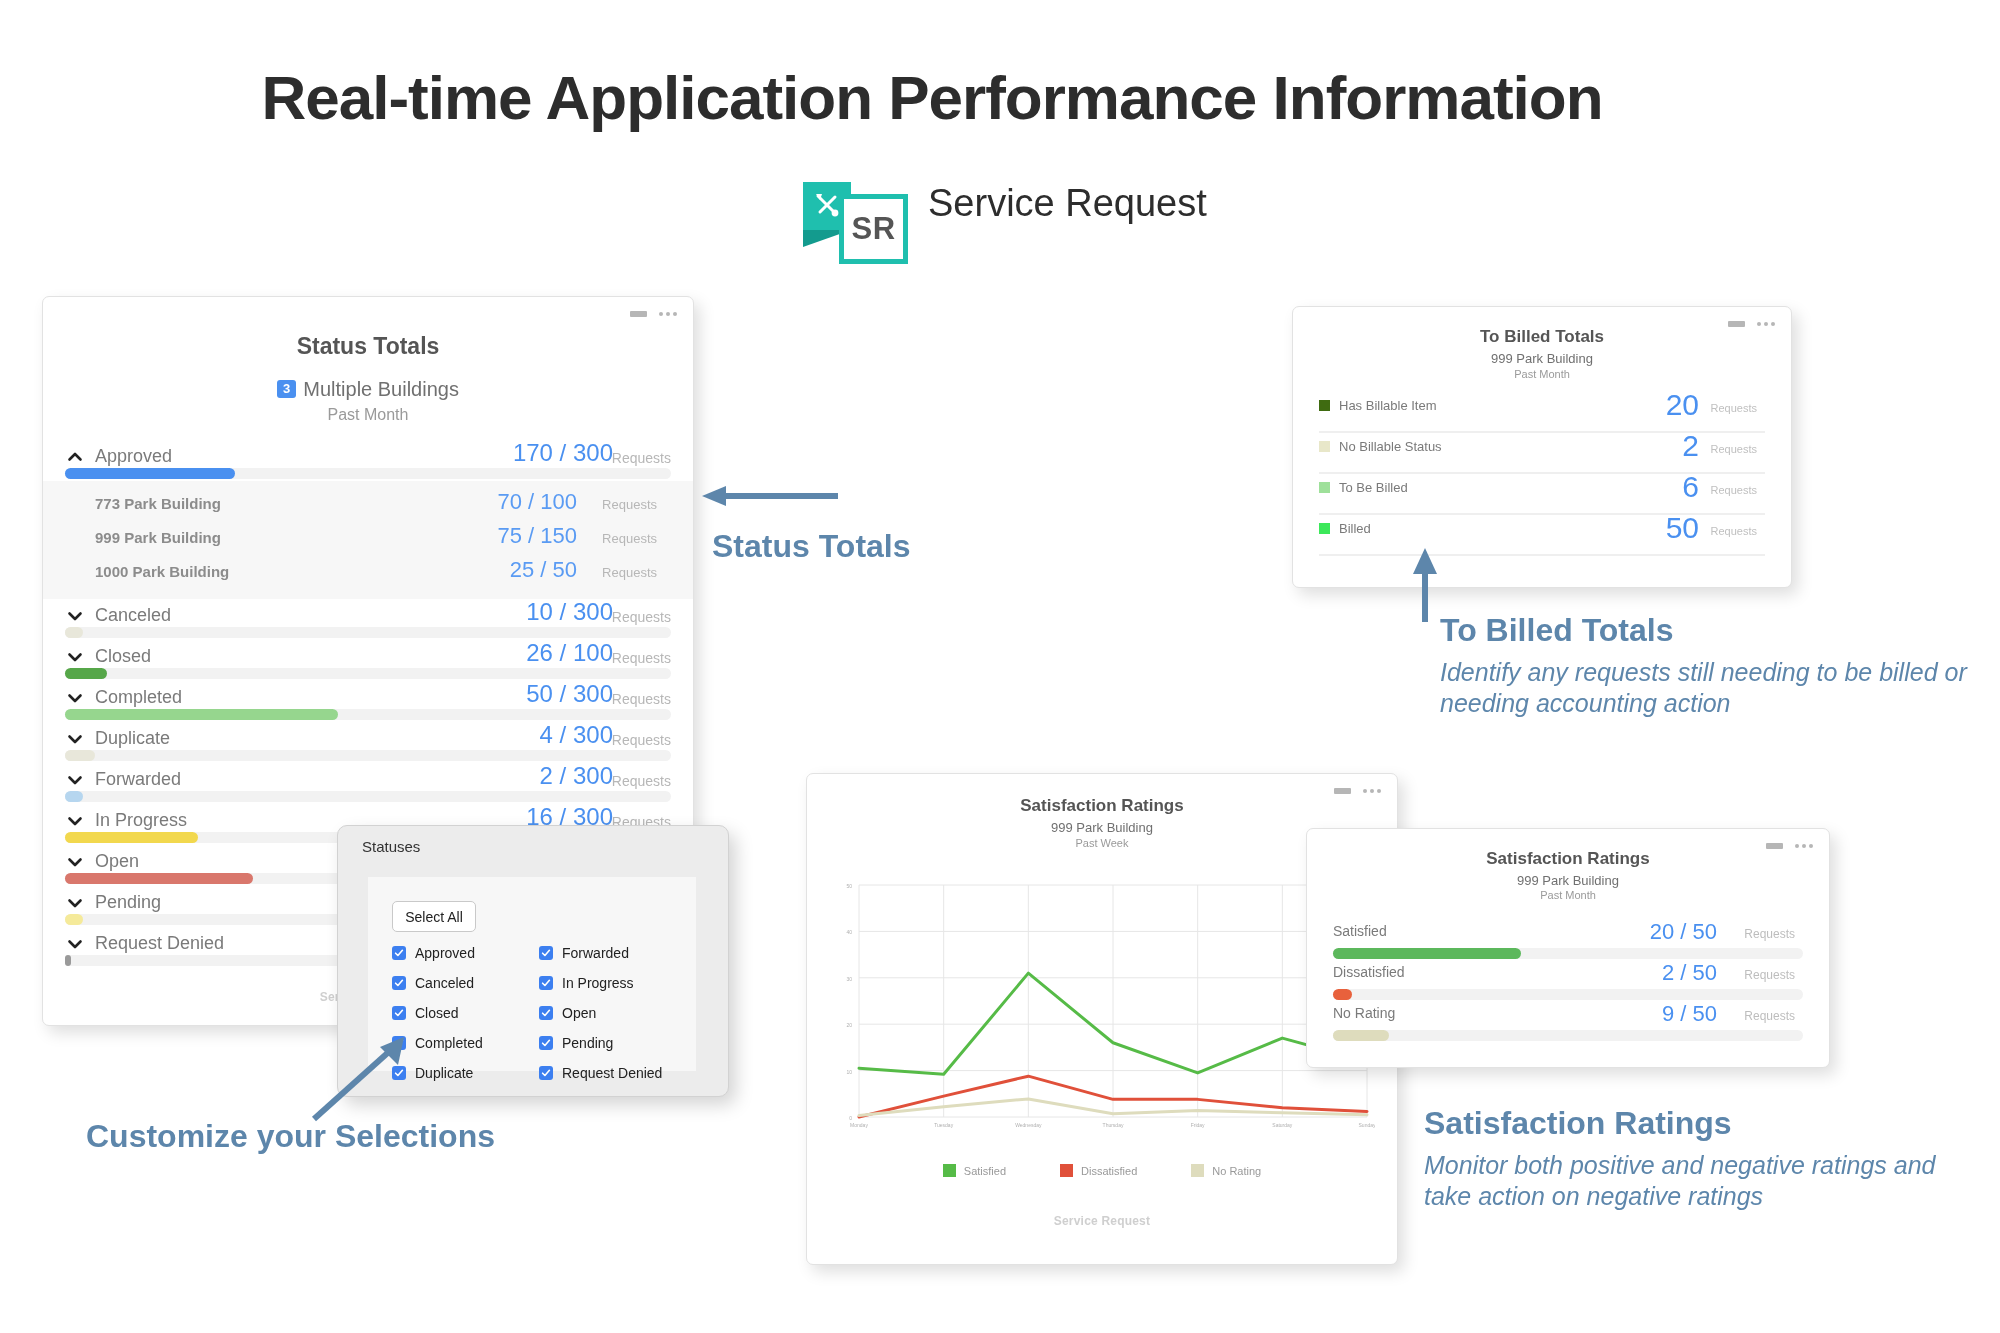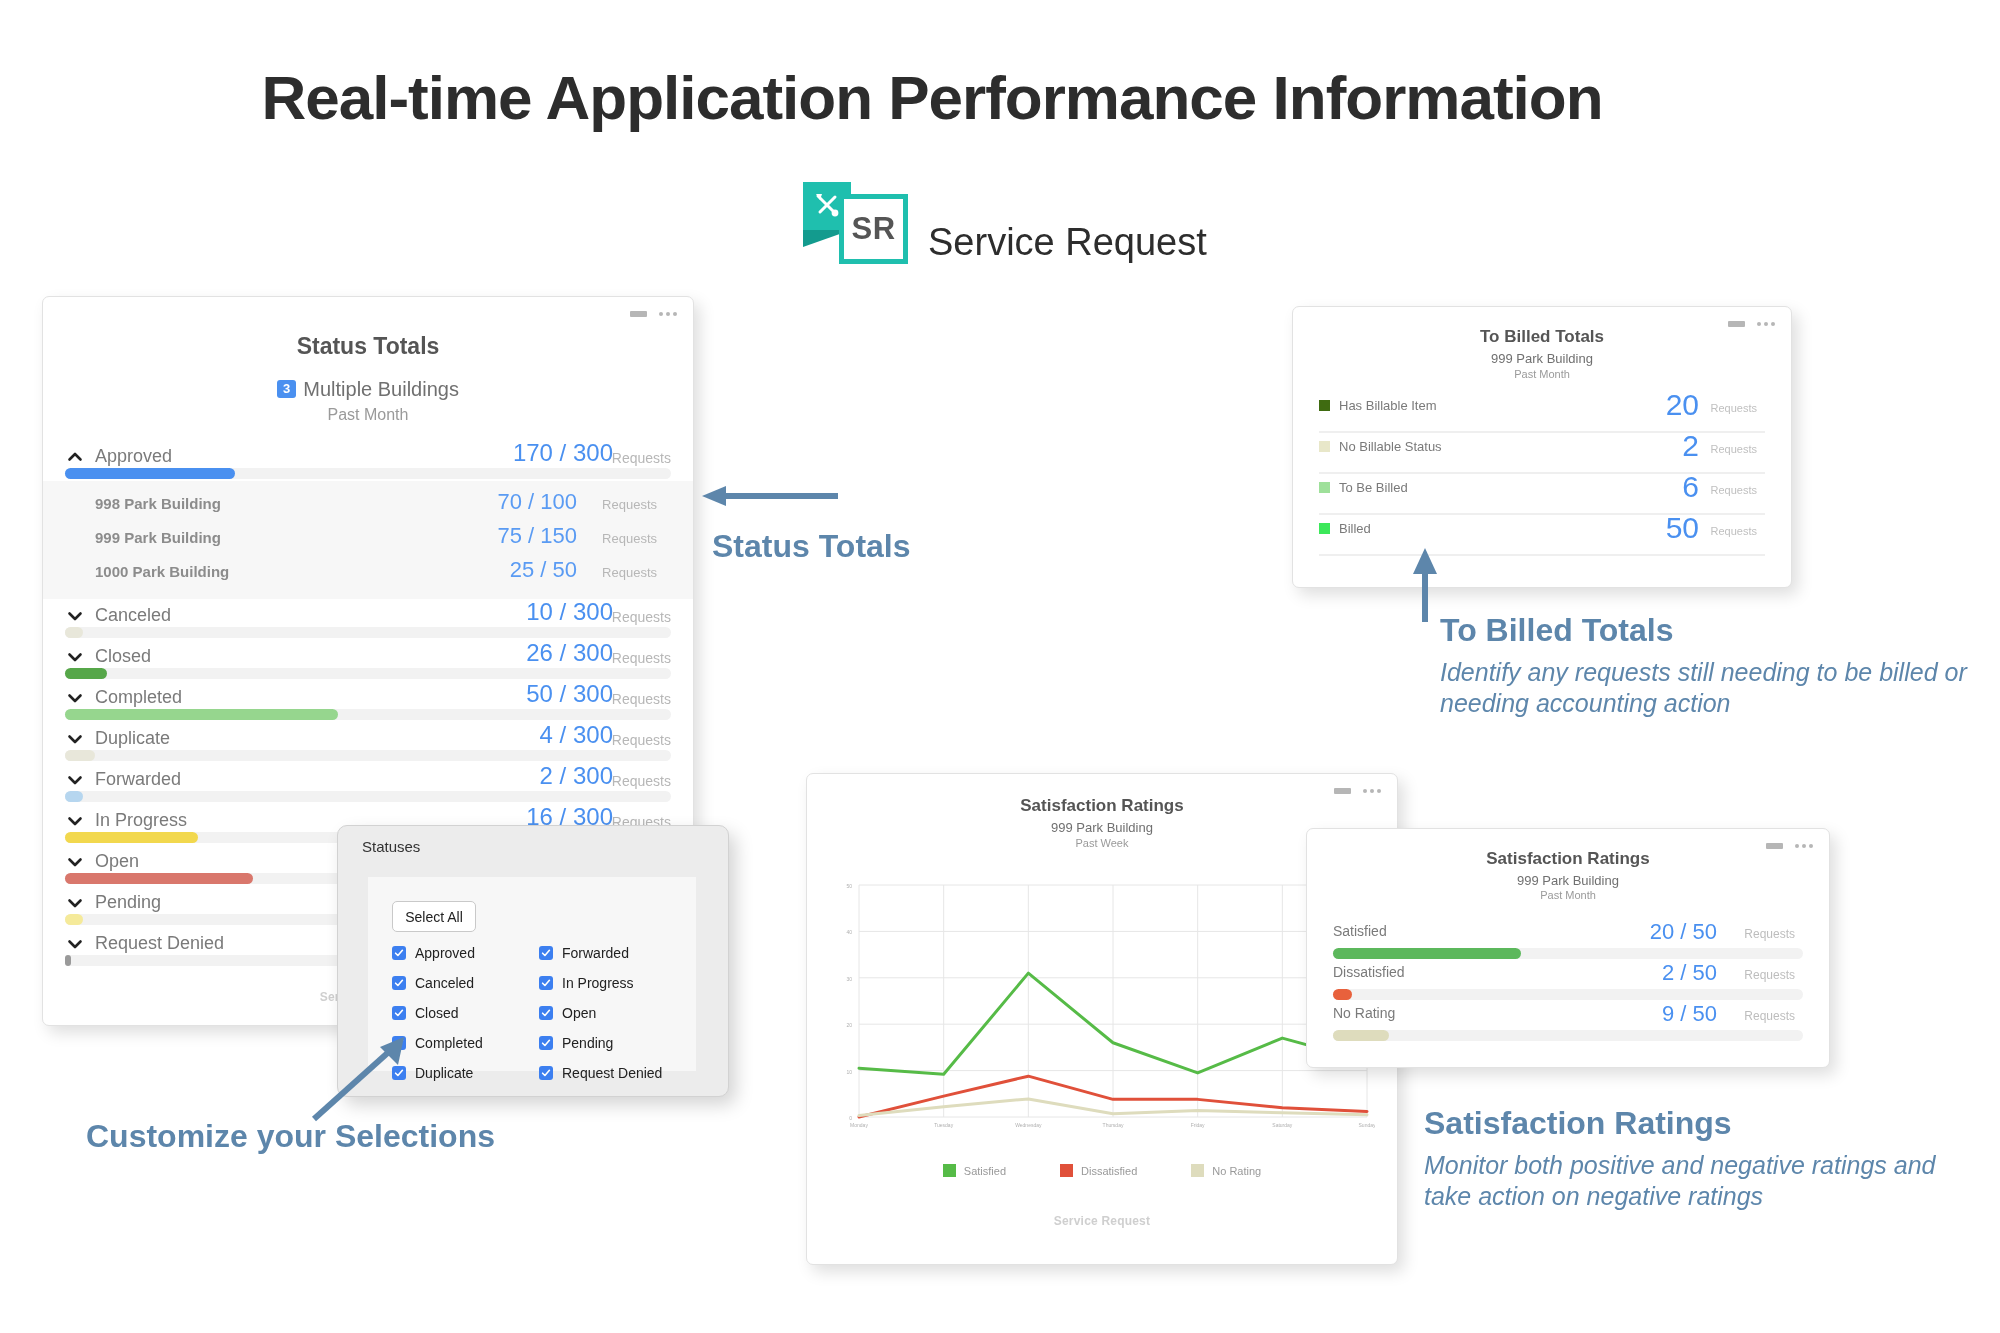--- a/index.html
+++ b/index.html
@@ -9,21 +9,21 @@
     overflow:hidden;position:relative;
   }
   .stage{position:absolute;left:0;top:0;width:2000px;height:1333px;}
 
   
   #page-title{
     position:absolute;left:0;top:62px;width:1864px;text-align:center;
     font-size:62px;font-weight:bold;color:#2d2d2d;letter-spacing:-1px;
   }
   #brand{
-    position:absolute;left:791px;top:182px;display:flex;align-items:flex-end;gap:20px;padding-left:12px;
+    position:absolute;left:791px;top:182px;display:flex;align-items:flex-start;gap:20px;padding-left:12px;
   }
   .logo-wrap{position:relative;width:105px;height:82px;}
   .logo-tab{
     position:absolute;left:0;top:0;width:48px;height:48px;background:#1fbfae;
   }
   .logo-tab-fold{
     position:absolute;left:0;top:48px;width:0;height:0;
     border-left:48px solid #139b8e;border-bottom:17px solid transparent;
   }
   .logo-tool{position:absolute;left:10px;top:9px;width:28px;height:28px;}
@@ -202,21 +202,21 @@
         <span class="lbl">Approved</span>
         <span class="st-val">170 / 300</span>
         <span class="st-req">Requests</span>
         <span class="st-bar">
             <span style="width:28%;background:#4a90f0"></span>
           </span>
       </div>
 
       <div class="sub-group">
         <div class="sub-row">
-          <span class="lbl">998 Park Building</span>
+          <span class="lbl">773 Park Building</span>
           <span class="val">70 / 100</span>
           <span class="req">Requests</span>
         </div>
         <div class="sub-row">
           <span class="lbl">999 Park Building</span>
           <span class="val">75 / 150</span>
           <span class="req">Requests</span>
         </div>
         <div class="sub-row">
           <span class="lbl">1000 Park Building</span>
@@ -239,21 +239,21 @@
           </span>
       </div>
 
       <div class="st-row">
         <span class="chev">
           <svg width="16" height="16" viewBox="0 0 16 16">
               <path d="M2.5 5.5 L8 11 L13.5 5.5" stroke="#222" stroke-width="2.6" fill="none" stroke-linecap="round" stroke-linejoin="round"></path>
             </svg>
         </span>
         <span class="lbl">Closed</span>
-        <span class="st-val">26 / 300</span>
+        <span class="st-val">26 / 100</span>
         <span class="st-req">Requests</span>
         <span class="st-bar">
             <span style="width:7%;background:#56a749"></span>
           </span>
       </div>
 
       <div class="st-row">
         <span class="chev">
           <svg width="16" height="16" viewBox="0 0 16 16">
               <path d="M2.5 5.5 L8 11 L13.5 5.5" stroke="#222" stroke-width="2.6" fill="none" stroke-linecap="round" stroke-linejoin="round"></path>

